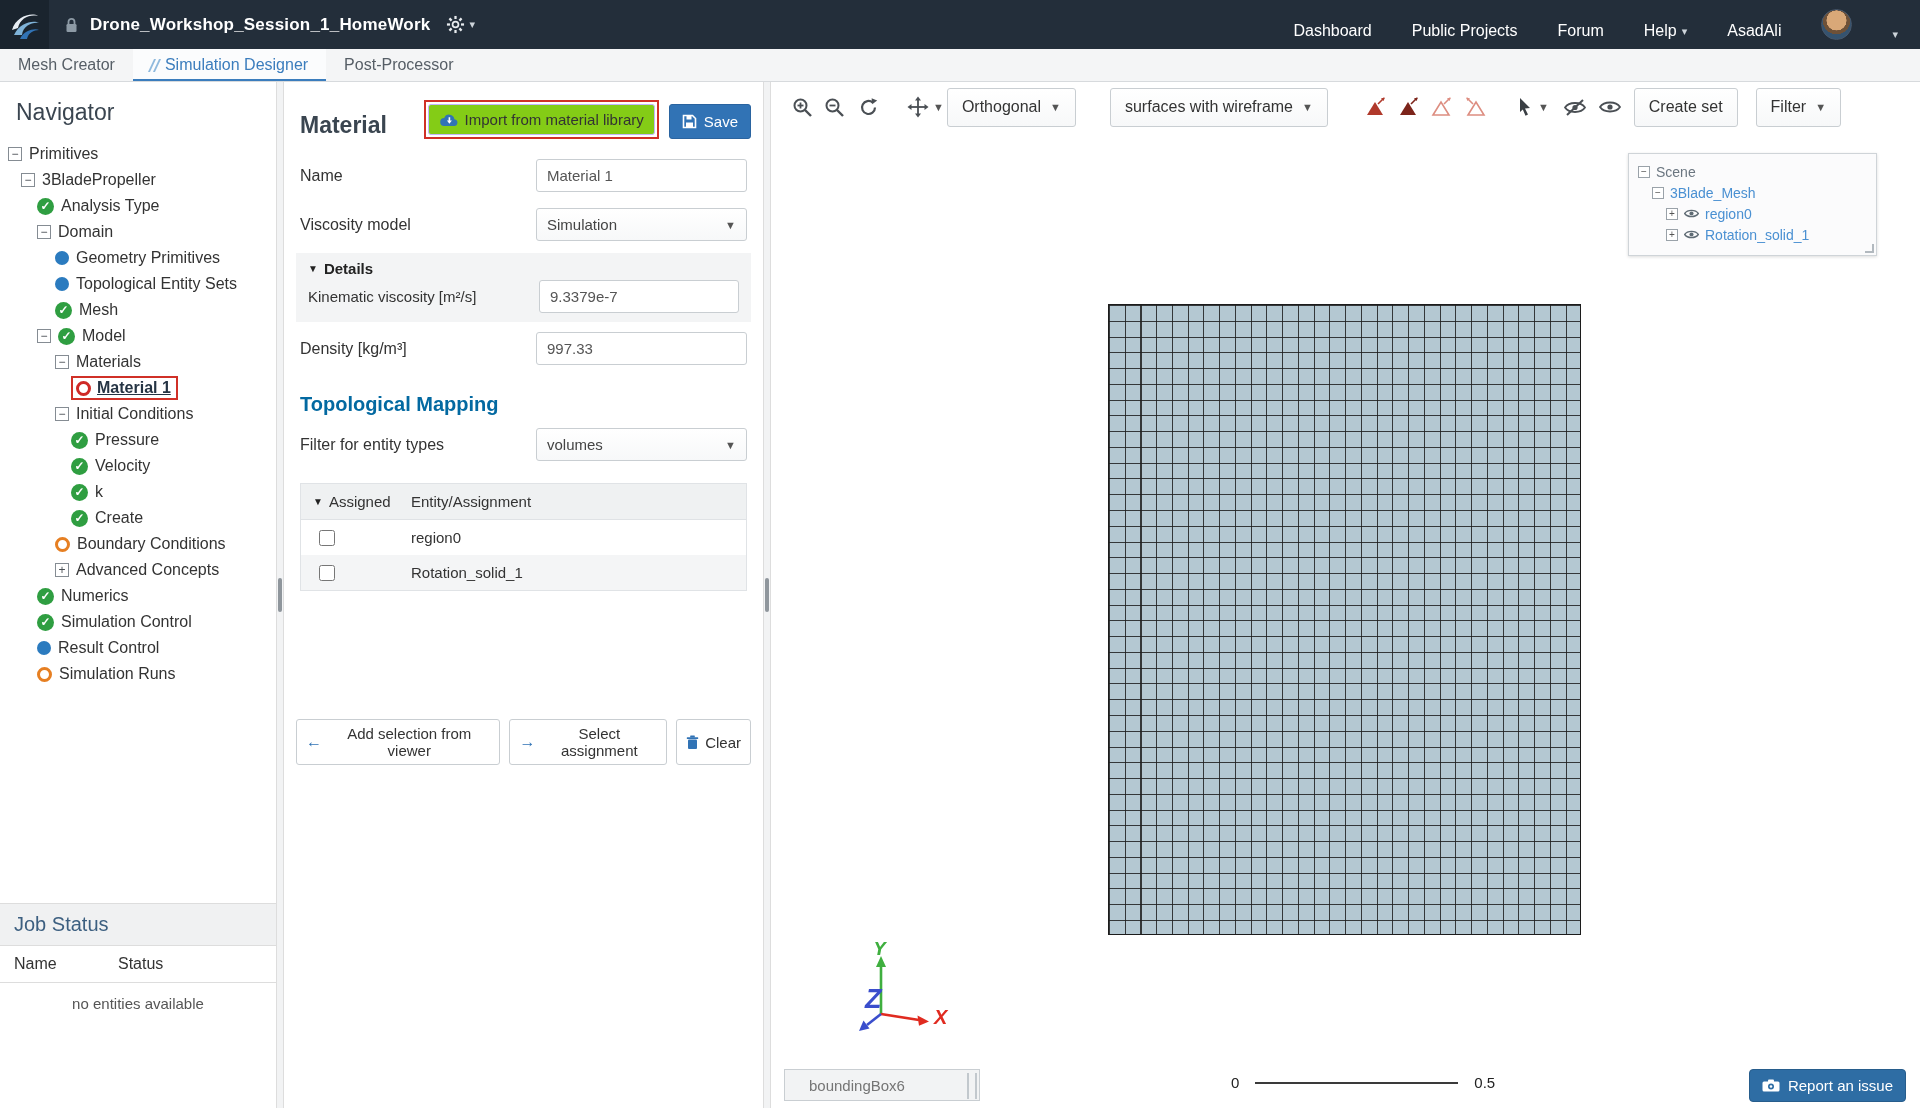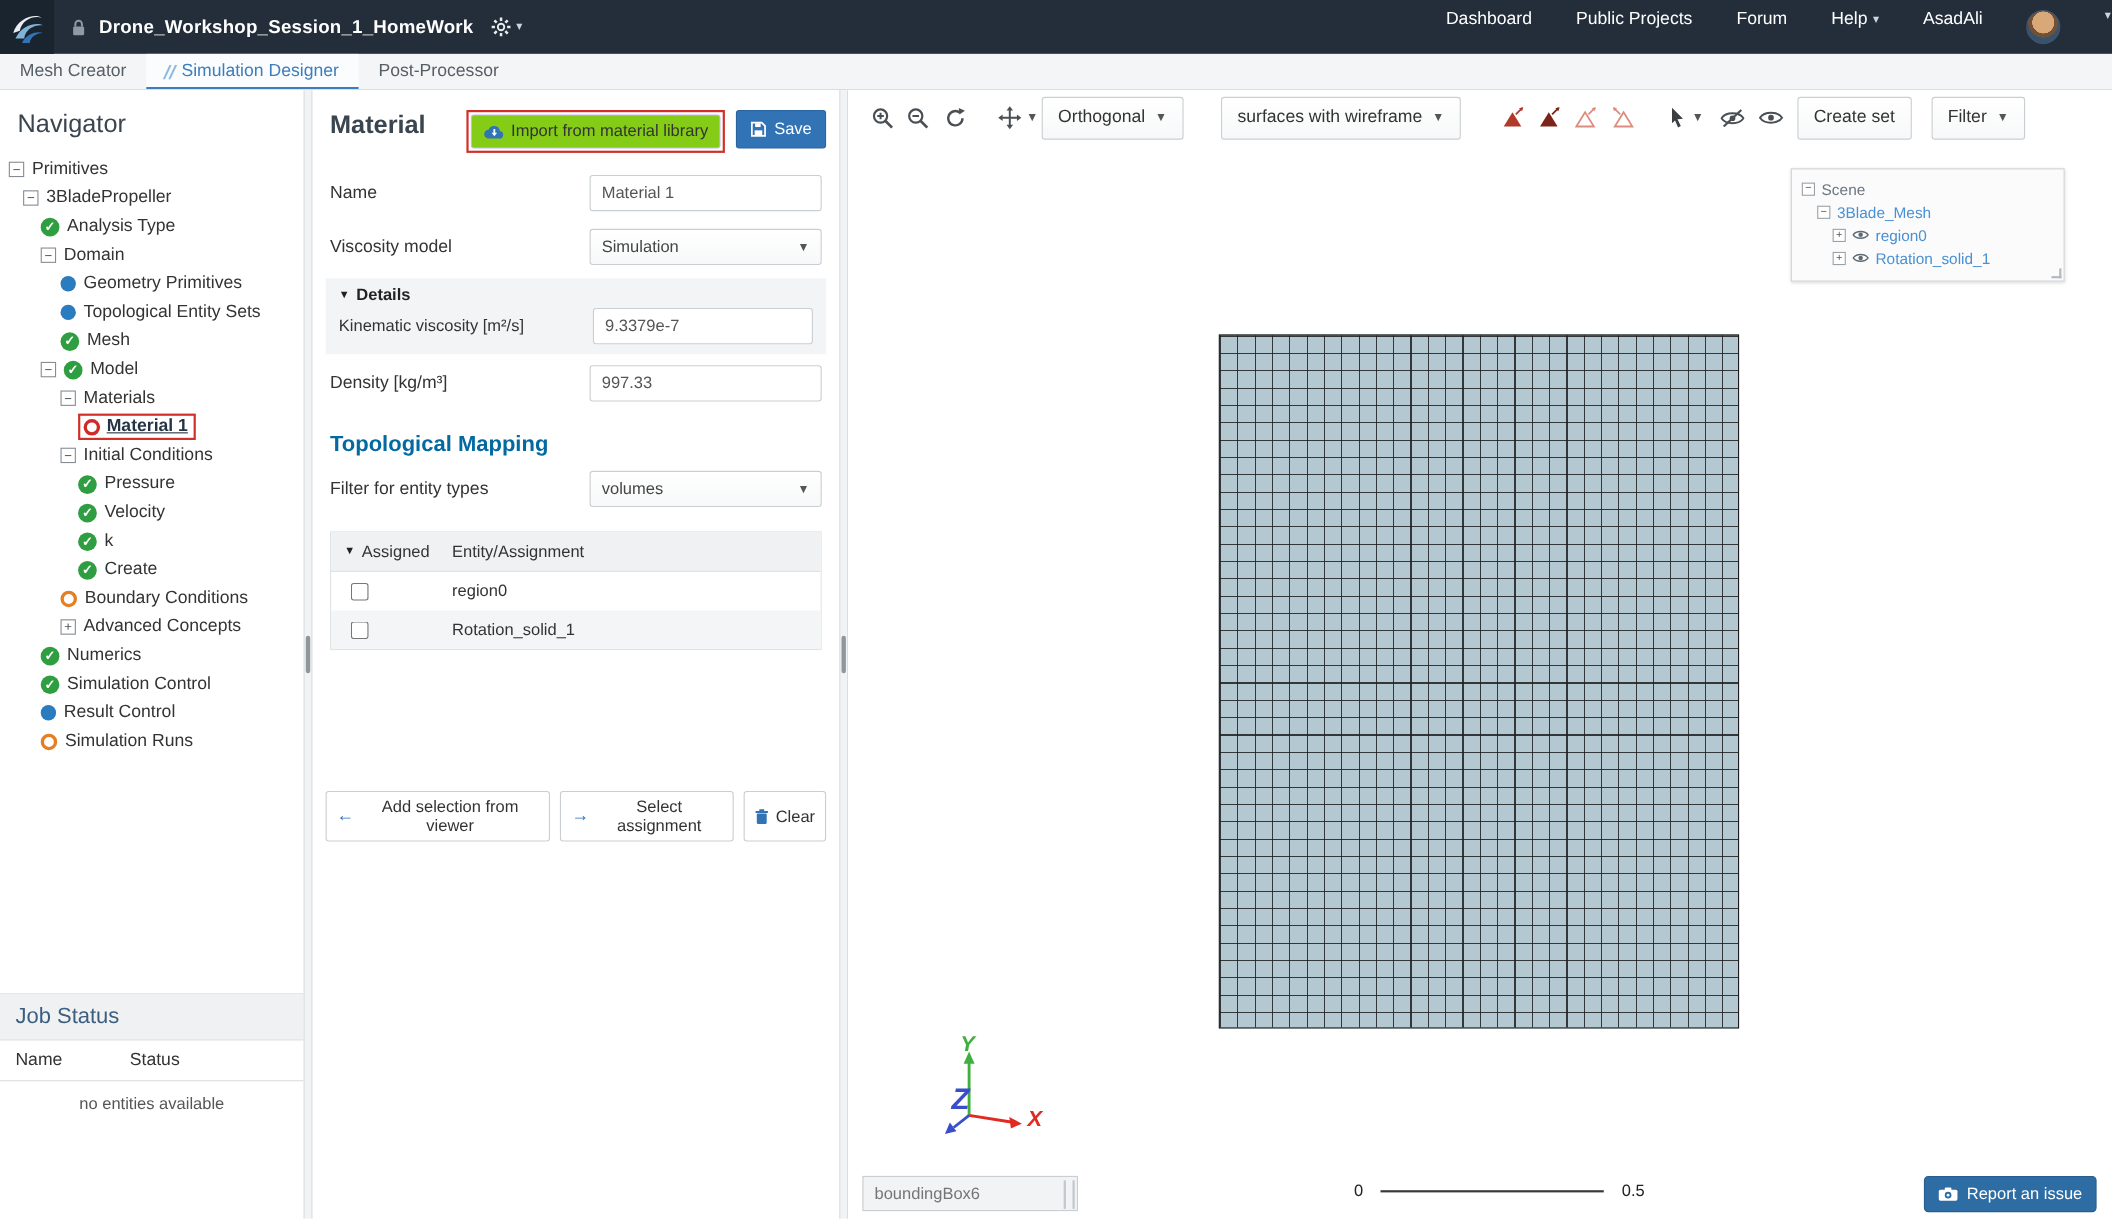--- a/index.html
+++ b/index.html
@@ -7,21 +7,21 @@
   body{font-family:"Liberation Sans",sans-serif;overflow:hidden;background:#fff;color:#333}
   button{font-family:inherit}
 
   
   .topbar{height:49px;background:#232e3a;display:flex;align-items:center;color:#fff}
   .logo{width:49px;height:49px;background:#1a242e;display:flex;align-items:center;justify-content:center;cursor:pointer}
   .lockwrap{margin:0 11px 0 15px;display:flex;align-items:center}
   .proj-title{font-size:17px;font-weight:bold;letter-spacing:.2px}
   .gear-wrap{display:flex;align-items:center;margin-left:16px;gap:4px;cursor:pointer}
   .caret{font-size:11px;color:#cdd4da;line-height:1}
-  .top-nav{margin-left:auto;display:flex;align-items:flex-start;gap:40px;padding-right:1px;font-size:16px}
+  .top-nav{margin-left:auto;display:flex;align-items:flex-end;gap:40px;padding-right:22px;font-size:16px}
   .top-nav .navlink{color:#fff;text-decoration:none;cursor:pointer;display:inline-flex;align-items:center;gap:5px}
   .avatar{width:31px;height:31px;border-radius:50%;border:1px solid #46566a;cursor:pointer;
     background:radial-gradient(circle at 50% 36%, #d9a878 0 42%, #6e5138 43% 58%, #35536f 59%)}
 
   
   .tabbar{height:33px;background:#f4f5f6;border-bottom:1px solid #d7dadd;display:flex;align-items:stretch;font-size:16px;color:#565e66}
   .tab{display:flex;align-items:center;padding:0 18px;cursor:pointer;gap:7px}
   .tab.active{color:#3b7dbd;background:#fbfcfd;box-shadow:inset 0 -2px 0 #3b7dbd}
   .slashes{display:inline-flex;gap:3px}
   .slashes i{display:block;width:2px;height:13px;background:#8fb9dd;transform:skewX(-25deg)}
@@ -47,21 +47,21 @@
 
   
   .job-status{margin-top:auto;border-top:1px solid #ddd}
   .js-head{background:#f0f1f2;color:#3c5f80;font-size:20px;padding:9px 14px;border-bottom:1px solid #ddd}
   .js-cols{display:flex;font-size:16px;color:#333;padding:9px 14px;border-bottom:1px solid #ddd;background:#fff}
   .js-col-name{width:104px}
   .js-empty{text-align:center;color:#555;font-size:15px;padding:12px 0 96px}
 
   
   .material-panel{width:479px;background:#fff;display:flex;flex-direction:column}
-  .panel-head{display:flex;align-items:flex-start;padding:18px 12px 12px 16px;gap:10px}
+  .panel-head{display:flex;align-items:flex-end;padding:18px 12px 12px 16px;gap:10px}
   .panel-title{font-size:23px;color:#3a4550;flex:1}
   .red-wrap{border:2px solid #d03027;padding:2px;display:inline-block}
   .btn-outline{display:inline-flex;align-items:center;gap:7px;border:1px solid #c4b5fd;background:#84cc16;border-radius:3px;font-size:15px;color:#333;padding:6px 10px;cursor:pointer}
   .btn-primary{display:inline-flex;align-items:center;gap:7px;background:#3173b5;border:1px solid #2a64a0;color:#fff;border-radius:3px;font-size:15px;padding:8px 12px;cursor:pointer}
   .form-row{display:flex;align-items:center;padding:8px 16px}
   .form-row .flabel{flex:1;font-size:16px;color:#333}
   input.text{width:211px;height:33px;border:1px solid #c9ced2;border-radius:3px;padding:0 10px;font-size:15px;color:#555;font-family:inherit}
   .select{width:211px;height:33px;border:1px solid #c9ced2;border-radius:3px;background:linear-gradient(#fff,#f7f8f9);display:flex;align-items:center;justify-content:space-between;padding:0 10px;font-size:15px;color:#444;cursor:pointer}
   .caret2{color:#555;font-size:11px}
   .details{background:#f3f4f5;margin:4px 12px 2px;padding:7px 12px 9px}
@@ -95,21 +95,21 @@
   .sexp{width:12px;height:12px;border:1px solid #9aa2a9;font-size:10px;line-height:10px;text-align:center;color:#555;background:#fff;flex:0 0 auto}
   .sind1{margin-left:14px}.sind2{margin-left:28px}
   .scene-resize{position:absolute;right:2px;bottom:2px;width:9px;height:9px;border-right:2px solid #b2b9bf;border-bottom:2px solid #b2b9bf;cursor:nwse-resize}
 
   .mesh{position:absolute;left:337px;top:222px;width:473px;height:631px;border:1px solid #1c1c1c;background-color:#b4c8d2;
     background-image:
       repeating-linear-gradient(to right, rgba(30,30,30,.85) 0 1px, transparent 1px 15.75px),
       repeating-linear-gradient(to bottom, rgba(30,30,30,.85) 0 1px, transparent 1px 15.77px);cursor:grab}
 
   .triad{position:absolute;left:76px;bottom:66px}
-  .bbox-input{position:absolute;left:13px;bottom:7px;width:196px;height:32px;border:1px solid #c9ced2;background:#f2f3f4;padding:0 10px;font-size:15px;color:#777;font-family:inherit}
+  .bbox-input{position:absolute;left:13px;bottom:7px;width:196px;height:32px;border:1px solid #c9ced2;background:#f2f3f4;padding:0 24px;font-size:15px;color:#777;font-family:inherit}
   .bbox-grip{position:absolute;left:196px;bottom:9px;width:10px;height:26px;border-left:2px solid #c2c8cd;border-right:2px solid #c2c8cd;cursor:ew-resize}
   .scalebar{position:absolute;left:460px;top:992px;display:flex;align-items:center;gap:16px;font-size:15px;color:#222}
   .scaleline{width:203px;height:0;border-top:2px solid #3a3a3a}
   .report-btn{position:absolute;right:14px;bottom:6px;display:inline-flex;align-items:center;gap:8px;background:#2e6da4;border:1px solid #275d8c;color:#fff;border-radius:4px;font-size:15px;padding:7px 12px;cursor:pointer}
 </style>
 </head>
 <body>
 
 <header class="topbar">
   <div class="logo">

